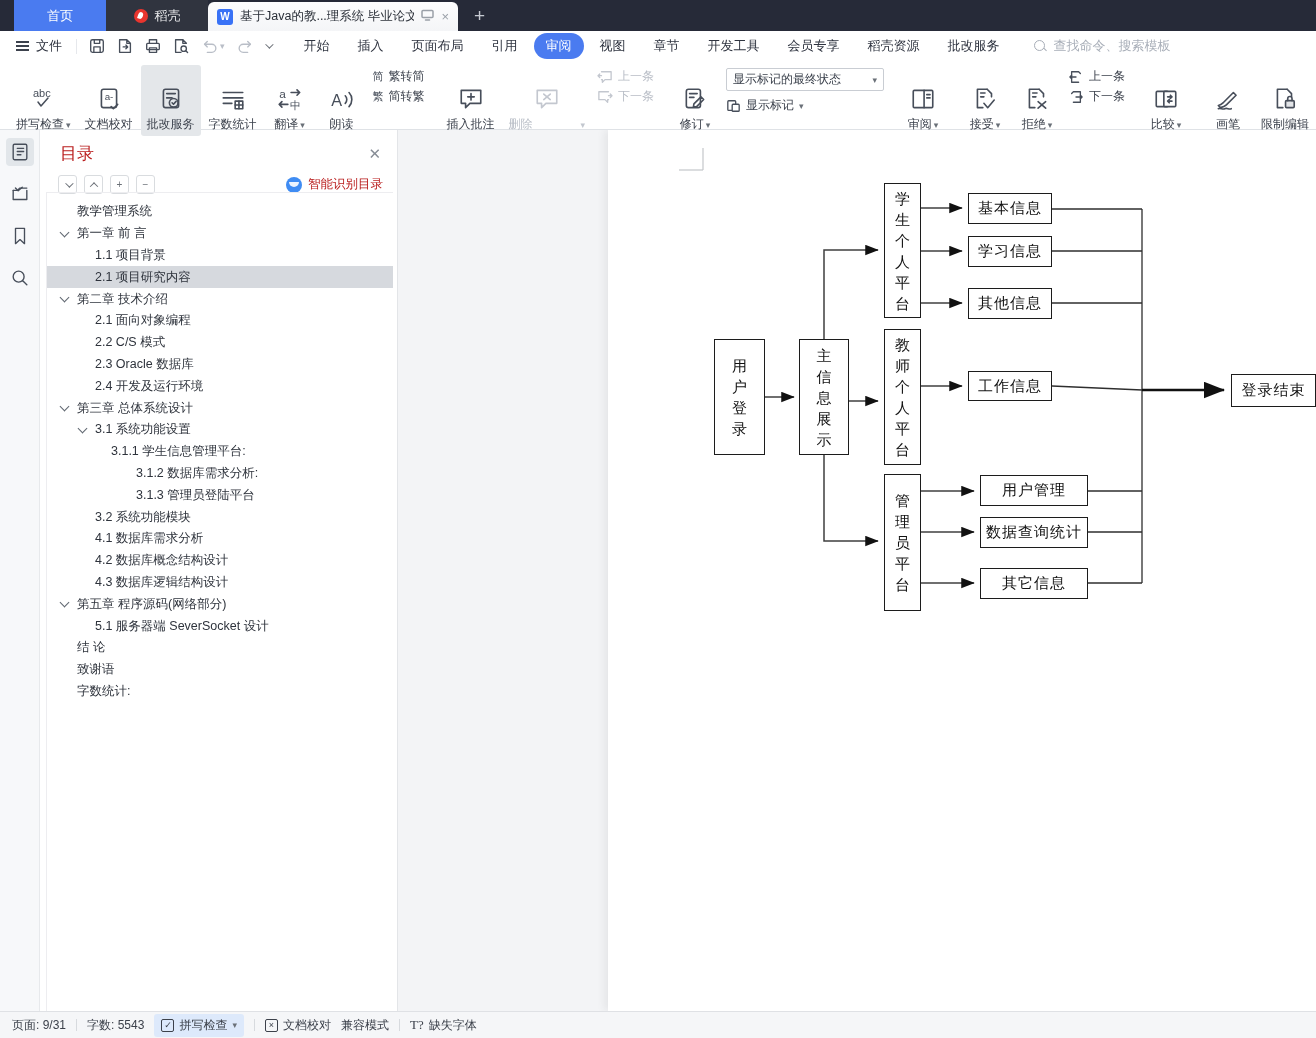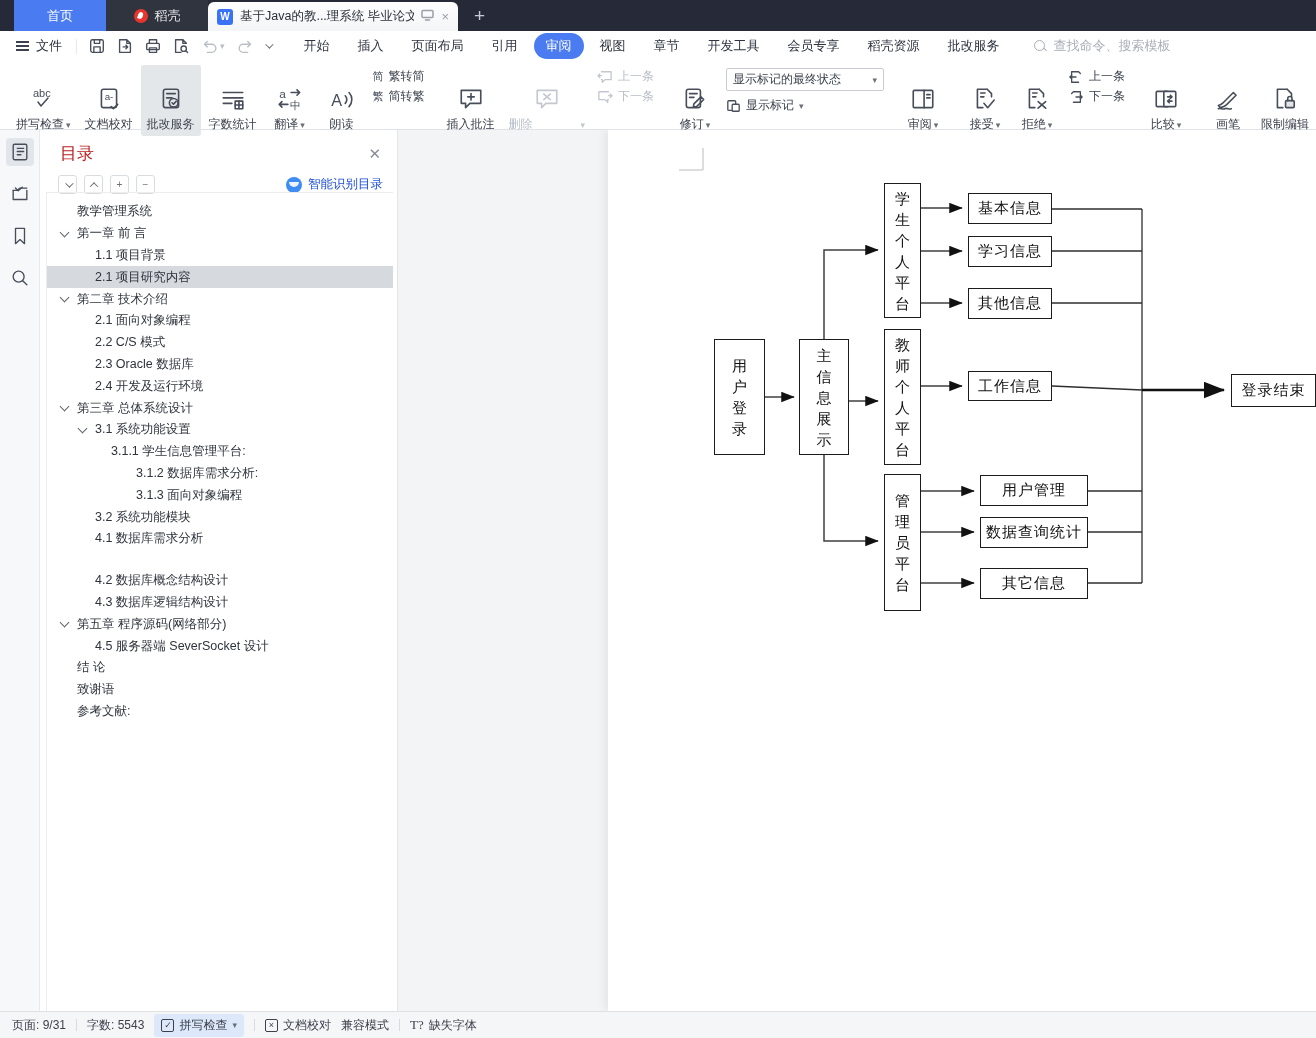--- a/index.html
+++ b/index.html
@@ -61,21 +61,21 @@
 
   .tocpanel { position:absolute; left:40px; top:130px; width:358px; height:881px; background:#fff; border-right:1px solid #e3e5e8; z-index:20; }
   .toc-head { display:flex; align-items:center; justify-content:space-between; padding:12px 16px 2px 20px; }
   .toc-title { font-size:17px; color:#b91c1c; }
   .toc-close { color:#878d96; font-size:15px; }
   .toc-tools { display:flex; align-items:center; padding:8px 14px 9px 18px; }
   .tbox { width:19px; height:19px; border:1px solid #d9dcdf; border-radius:3px; margin-right:7px; display:flex; align-items:center; justify-content:center; color:#6b7077; font-size:10px; }
   .chev { display:inline-block; width:6px; height:6px; border-right:1.4px solid #6b7077; border-bottom:1.4px solid #6b7077; }
   .chev.up { transform:rotate(-135deg) translate(-1px,-1px); }
   .chev.down { transform:rotate(45deg) translateY(-2px); }
-  .smart { margin-left:auto; display:flex; align-items:center; gap:6px; font-size:12.5px; color:#1d4ed8; }
+  .smart { margin-left:auto; display:flex; align-items:center; gap:6px; font-size:12.5px; color:#b91c1c; }
   .ai-ball { width:16px; height:16px; border-radius:50%; background:#3f8cf3; position:relative; }
   .ai-ball::after { content:""; position:absolute; left:3px; top:5px; width:10px; height:5px; border-radius:0 0 6px 6px; background:#fff; opacity:.9; }
   .toc-tree { position:absolute; left:6px; right:4px; top:62px; bottom:0; border-left:1px solid #ededf0; border-top:1px solid #ededf0; overflow:hidden; padding-top:8px; }
   .toc-row { display:flex; align-items:center; height:21.8px; font-size:12.5px; color:#2e333c; white-space:nowrap; }
   .toc-row.selected { background:#d6d9de; }
   .toc-row .tchev { width:7px; height:7px; border-right:1.3px solid #5f6670; border-bottom:1.3px solid #5f6670; transform:rotate(45deg); margin-right:9px; margin-top:-3px; flex:0 0 auto; }
 
   .workspace { position:absolute; left:398px; top:130px; width:918px; height:881px; background:#f3f4f6; z-index:5; }
   .page { position:absolute; left:210px; top:0; width:708px; height:881px; background:#fff; box-shadow:-4px 0 8px rgba(0,0,0,0.06); }
 
@@ -535,49 +535,49 @@
         <span class="tchev"></span>
         <span>3.1 系统功能设置</span>
       </div>
       <div class="toc-row" style="padding-left: 64px;">
         <span>3.1.1 学生信息管理平台:</span>
       </div>
       <div class="toc-row" style="padding-left: 89px;">
         <span>3.1.2 数据库需求分析:</span>
       </div>
       <div class="toc-row" style="padding-left: 89px;">
-        <span>3.1.3 面向对象编程</span>
+        <span>3.1.3 管理员登陆平台</span>
       </div>
       <div class="toc-row" style="padding-left: 48px;">
         <span>3.2 系统功能模块</span>
       </div>
       <div class="toc-row" style="padding-left: 48px;">
         <span>4.1 数据库需求分析</span>
       </div>
-      <div class="toc-row" style="padding-left: 48px; margin-top: 20px;">
+      <div class="toc-row" style="padding-left: 48px;">
         <span>4.2 数据库概念结构设计</span>
       </div>
       <div class="toc-row" style="padding-left: 48px;">
         <span>4.3 数据库逻辑结构设计</span>
       </div>
       <div class="toc-row" style="padding-left: 14px;">
         <span class="tchev"></span>
         <span>第五章 程序源码(网络部分)</span>
       </div>
       <div class="toc-row" style="padding-left: 48px;">
-        <span>4.5 服务器端 SeverSocket 设计</span>
+        <span>5.1 服务器端 SeverSocket 设计</span>
       </div>
       <div class="toc-row" style="padding-left: 30px;">
         <span>结  论</span>
       </div>
       <div class="toc-row" style="padding-left: 30px;">
         <span>致谢语</span>
       </div>
       <div class="toc-row" style="padding-left: 30px;">
-        <span>参考文献:</span>
+        <span>字数统计:</span>
       </div>
     </div>
 </div>
 
 <div class="workspace">
   <div class="page"></div>
 </div>
 
 <div class="fc-layer">
   <svg width="1316" height="1038">

